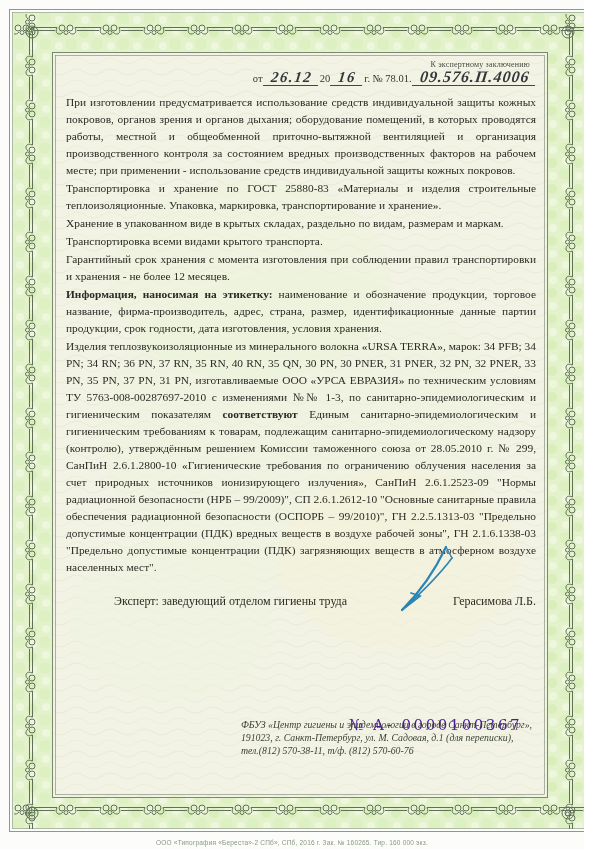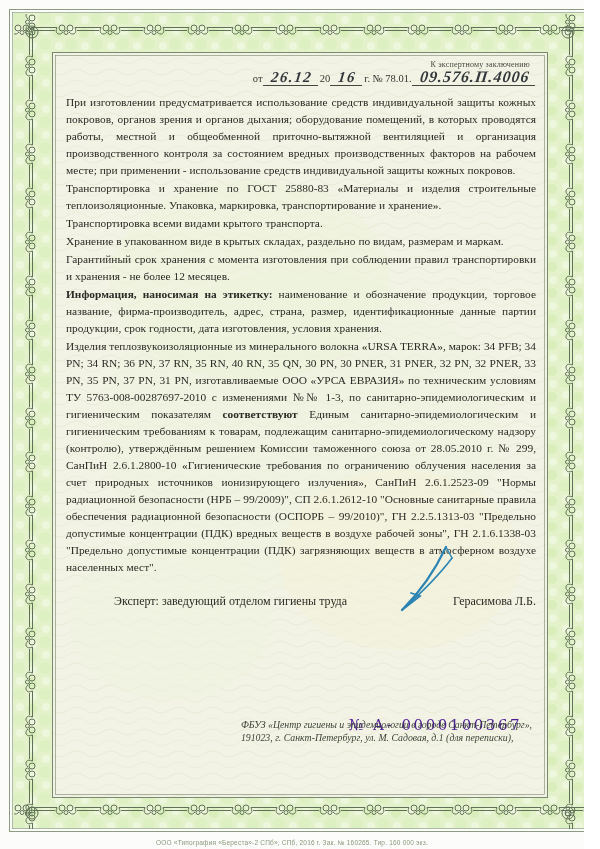--- a/index.html
+++ b/index.html
@@ -110,22 +110,22 @@
 
     <div class="ref">
       <div class="ref-note">К экспертному заключению</div>
       <div class="ref-line">
         <span class="pr">от</span><span class="hw">26.12</span><span class="pr">20</span><span class="hw">16</span><span class="pr">г. № 78.01.</span><span class="hw big">09.576.П.4006</span>
       </div>
     </div>
 
     <p class="para">При изготовлении предусматривается использование средств индивидуальной защиты кожных покровов, органов зрения и органов дыхания; оборудование помещений, в которых проводятся работы, местной и общеобменной приточно-вытяжной вентиляцией и организация производственного контроля за состоянием вредных производственных факторов на рабочем месте; при применении - использование средств индивидуальной защиты кожных покровов.</p>
     <p class="para">Транспортировка и хранение по ГОСТ 25880-83 «Материалы и изделия строительные теплоизоляционные. Упаковка, маркировка, транспортирование и хранение».</p>
+    <p class="para">Хранение в упакованном виде в крытых складах, раздельно по видам, размерам и маркам.</p>
     <p class="para">Транспортировка всеми видами крытого транспорта.</p>
-    <p class="para">Хранение в упакованном виде в крытых складах, раздельно по видам, размерам и маркам.</p>
     <p class="para">Гарантийный срок хранения с момента изготовления при соблюдении правил транспортировки и хранения - не более 12 месяцев.</p>
     <p class="para"><b>Информация, наносимая на этикетку:</b><span> наименование и обозначение продукции, торговое название, фирма-производитель, адрес, страна, размер, идентификационные данные партии продукции, срок годности, дата изготовления, условия хранения.</span></p>
 
     <p class="para"><span>Изделия теплозвукоизоляционные из минерального волокна «URSA TERRA», марок: 34 PFB; 34 PN; 34 RN; 36 PN, 37 RN, 35 RN, 40 RN, 35 QN, 30 PN, 30 PNER, 31 PNER, 32 PN, 32 PNER, 33 PN, 35 PN, 37 PN, 31 PN, изготавливаемые ООО «УРСА ЕВРАЗИЯ» по техническим условиям ТУ 5763-008-00287697-2010 с изменениями №№ 1-3, по санитарно-эпидемиологическим и гигиеническим показателям </span><b>соответствуют</b><span> Единым санитарно-эпидемиологическим и гигиеническим требованиям к товарам, подлежащим санитарно-эпидемиологическому надзору (контролю), утверждённым решением Комиссии таможенного союза от 28.05.2010 г. № 299, СанПиН 2.6.1.2800-10 «Гигиенические требования по ограничению облучения населения за счет природных источников ионизирующего излучения», СанПиН 2.6.1.2523-09 "Нормы радиационной безопасности (НРБ – 99/2009)", СП 2.6.1.2612-10 "Основные санитарные правила обеспечения радиационной безопасности (ОСПОРБ – 99/2010)", ГН 2.2.5.1313-03 "Предельно допустимые концентрации (ПДК) вредных веществ в воздухе рабочей зоны", ГН 2.1.6.1338-03 "Предельно допустимые концентрации (ПДК) загрязняющих веществ в атмосферном воздухе населенных мест".</span></p>
 
     <div class="expert">
       <span>Эксперт: заведующий отделом гигиены труда</span>
       <svg class="sig" viewBox="0 0 72 76" xmlns="http://www.w3.org/2000/svg">
         <g fill="none" stroke="#2b84b3" stroke-linecap="round">
           <path d="M60,3 C52,20 38,44 16,66" stroke-width="2.2"></path>
@@ -135,17 +135,18 @@
         </g>
       </svg>
       <span class="expert-name">Герасимова Л.Б.</span>
     </div>
 
     <div class="docnum">№ А- 0000100367</div>
 
     <div class="org">
       <div>ФБУЗ «Центр гигиены и эпидемиологии в городе Санкт-Петербург»,</div>
       <div>191023, г. Санкт-Петербург, ул. М. Садовая, д.1 (для переписки),</div>
+      <div>тел.(812) 570-38-11, т/ф. (812) 570-60-76</div>
     </div>
   </div>
 
   <div class="printline">ООО «Типография «Береста»-2 СПб», СПб, 2016 г. Зак. № 160265. Тир. 160 000 экз.</div>
 </div>
 
 </body></html>

